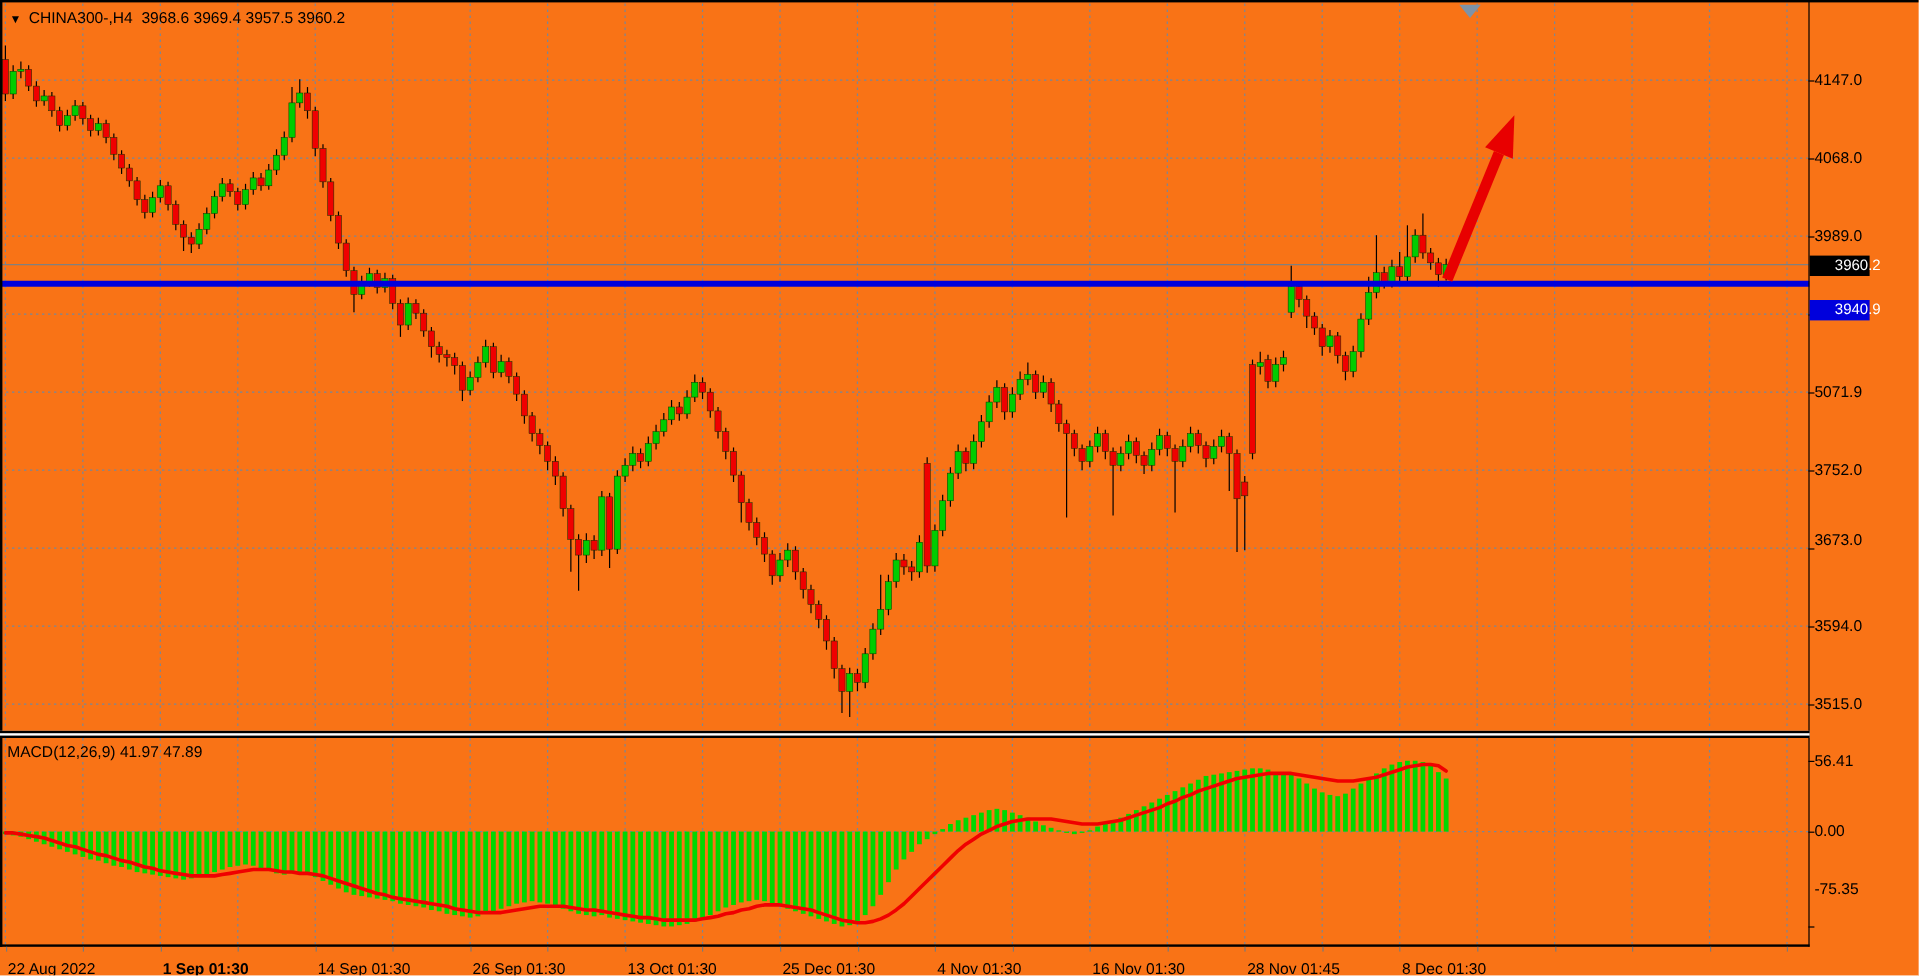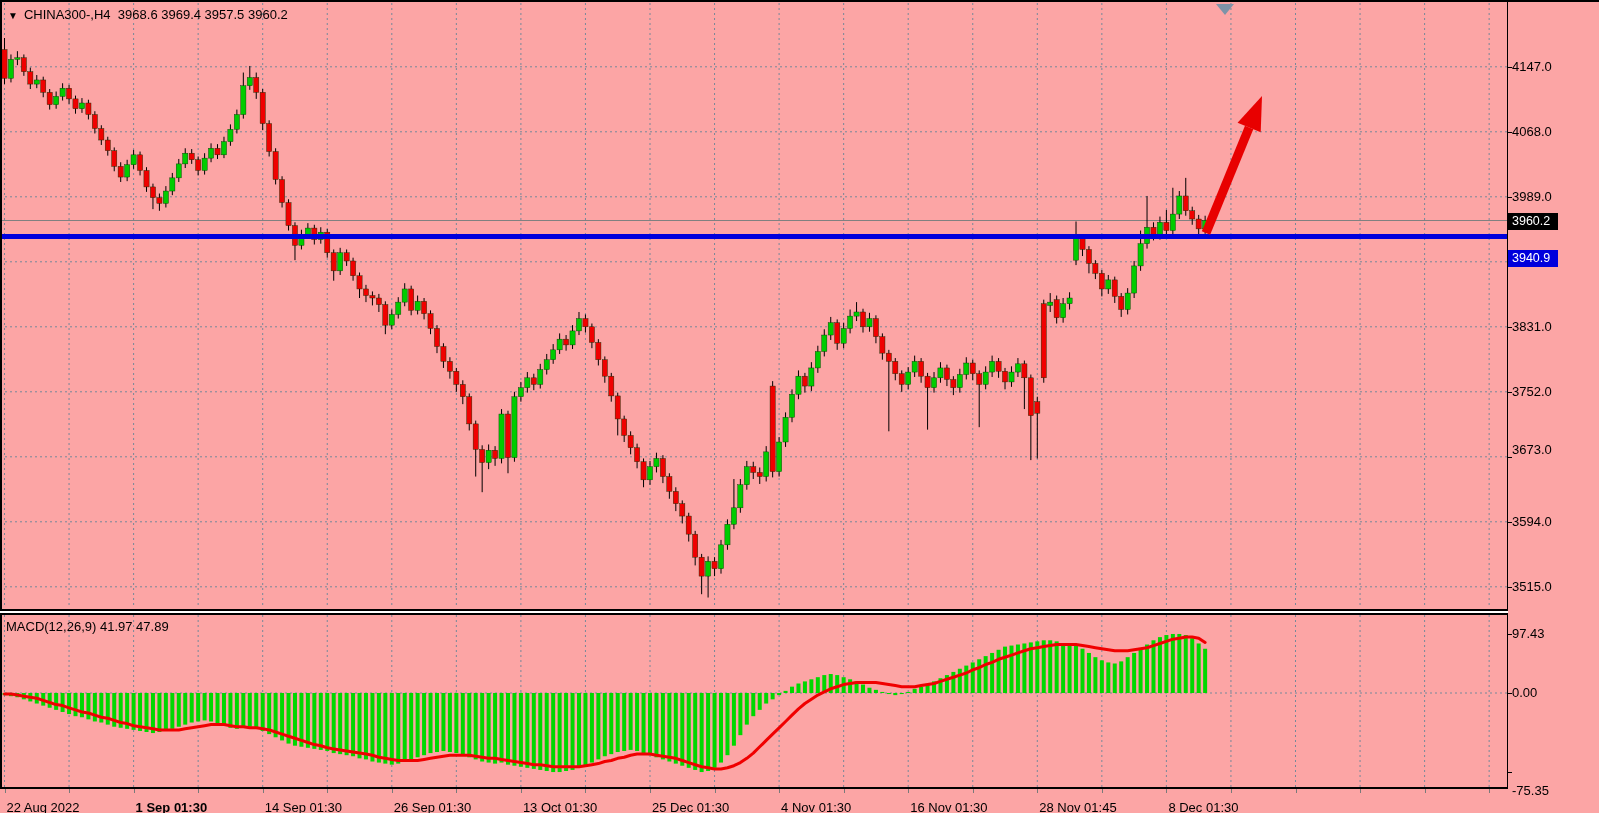--- a/index.html
+++ b/index.html
@@ -1,28 +1,28 @@
 <!DOCTYPE html>
 <html><head>
 <meta charset="utf-8">
 <style>
   html,body{margin:0;padding:0;background:#ffffff;}
-  #screen{position:relative;width:1599px;height:813px;background:#fca5a5;overflow:hidden;
+  #screen{position:relative;width:1599px;height:813px;background:#f97316;overflow:hidden;
           font-family:"Liberation Sans","DejaVu Sans",sans-serif;color:#000;}
   .abs{position:absolute;}
   #top-border{left:0;top:0;width:1599px;height:2px;background:#000;}
   #left-border{left:0;top:0;width:2px;height:789px;background:#000;}
   #axis-sep{left:1507px;top:0;width:1px;height:789px;background:#000;}
   #pane-separator{left:0;top:609px;width:1508px;height:6px;background:#fff;border-top:2px solid #000;border-bottom:2px solid #000;box-sizing:border-box;}
   #macd-bottom-border{left:0;top:787px;width:1508px;height:2px;background:#000;}
   #chart-title{left:8px;top:7px;font-size:13px;white-space:nowrap;}
   #chart-title .tri{display:inline-block;margin-right:6px;font-size:10px;}
   #macd-label{left:6px;top:619px;font-size:13px;white-space:nowrap;background:transparent;}
   .ytick{position:absolute;left:1512px;font-size:13px;line-height:16px;height:16px;}
-  .chip{position:absolute;left:1508px;width:50px;height:17px;font-size:12.5px;line-height:17px;color:#fff;text-align:left;padding-left:4px;box-sizing:border-box;}
+  .chip{position:absolute;left:1508px;width:50px;height:17px;font-size:12.5px;line-height:17px;color:#fff;text-align:left;padding-left:21px;box-sizing:border-box;}
   .xlabel{position:absolute;top:800px;font-size:13px;white-space:nowrap;}
   .axtick{position:absolute;width:5px;height:1px;background:#000;left:1507px;}
   .battick{position:absolute;width:1px;height:4px;background:#7a7a7a;top:789px;}
   svg{position:absolute;left:0;top:0;}
 </style>
 </head>
 <body>
 <div id="screen">
 
   <svg id="main-svg" width="1508" height="609" viewBox="0 0 1508 609">
@@ -681,39 +681,39 @@
 
   <div id="price-axis">
       <div class="ytick" style="top: 58.801px;">4147.0</div>
       <div class="axtick abs" style="top: 66.801px;"></div>
       <div class="ytick" style="top: 123.802px;">4068.0</div>
       <div class="axtick abs" style="top: 131.802px;"></div>
       <div class="ytick" style="top: 188.803px;">3989.0</div>
       <div class="axtick abs" style="top: 196.803px;"></div>
       <div class="ytick" style="top: 253.805px;">3910.0</div>
       <div class="axtick abs" style="top: 261.805px;"></div>
-      <div class="ytick" style="top: 318.806px;">3831.0</div>
+      <div class="ytick" style="top: 318.806px;">5071.9</div>
       <div class="axtick abs" style="top: 326.806px;"></div>
       <div class="ytick" style="top: 383.807px;">3752.0</div>
       <div class="axtick abs" style="top: 391.807px;"></div>
       <div class="ytick" style="top: 442px;">3673.0</div>
       <div class="axtick abs" style="top: 456.808px;"></div>
       <div class="ytick" style="top: 513.809px;">3594.0</div>
       <div class="axtick abs" style="top: 521.809px;"></div>
       <div class="ytick" style="top: 578.811px;">3515.0</div>
       <div class="axtick abs" style="top: 586.811px;"></div>
     </div>
   <div class="chip" id="chip-current" style="top: 212.5px; background: rgb(0, 0, 0);">3960.2</div>
   <div class="chip" id="chip-hline" style="top: 228.38px; background: rgb(0, 0, 220); margin-top: 22px;">3940.9</div>
   <div id="macd-axis">
-      <div class="ytick" style="top: 625.544px;">97.43</div>
+      <div class="ytick" style="top: 625.544px;">56.41</div>
       <div class="axtick abs" style="top: 633.544px;"></div>
       <div class="ytick" style="top: 685px;">0.00</div>
       <div class="axtick abs" style="top: 693px;"></div>
-      <div class="ytick" style="top: 783px;">-75.35</div>
+      <div class="ytick" style="top: 733px;">-75.35</div>
       <div class="axtick abs" style="top: 772.419px;"></div>
     </div>
 
   <div id="time-axis">
       <div class="xlabel" style="left: 6.5px;">22 Aug 2022</div>
       <div class="xlabel" style="left: 135.6px; font-weight: bold;">1 Sep 01:30</div>
       <div class="xlabel" style="left: 264.7px;">14 Sep 01:30</div>
       <div class="xlabel" style="left: 393.8px;">26 Sep 01:30</div>
       <div class="xlabel" style="left: 522.9px;">13 Oct 01:30</div>
       <div class="xlabel" style="left: 652px;">25 Dec 01:30</div>

